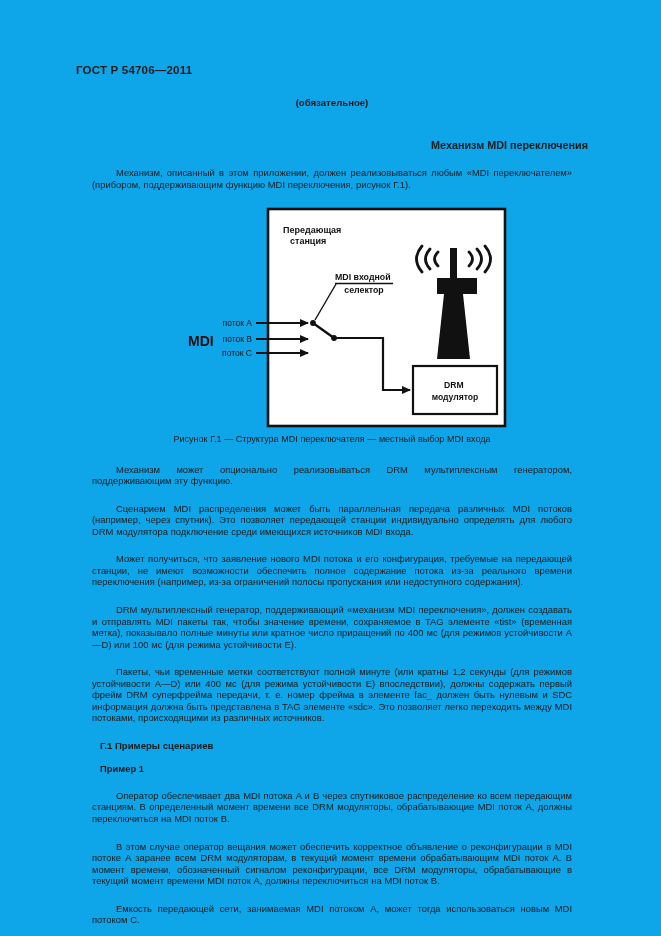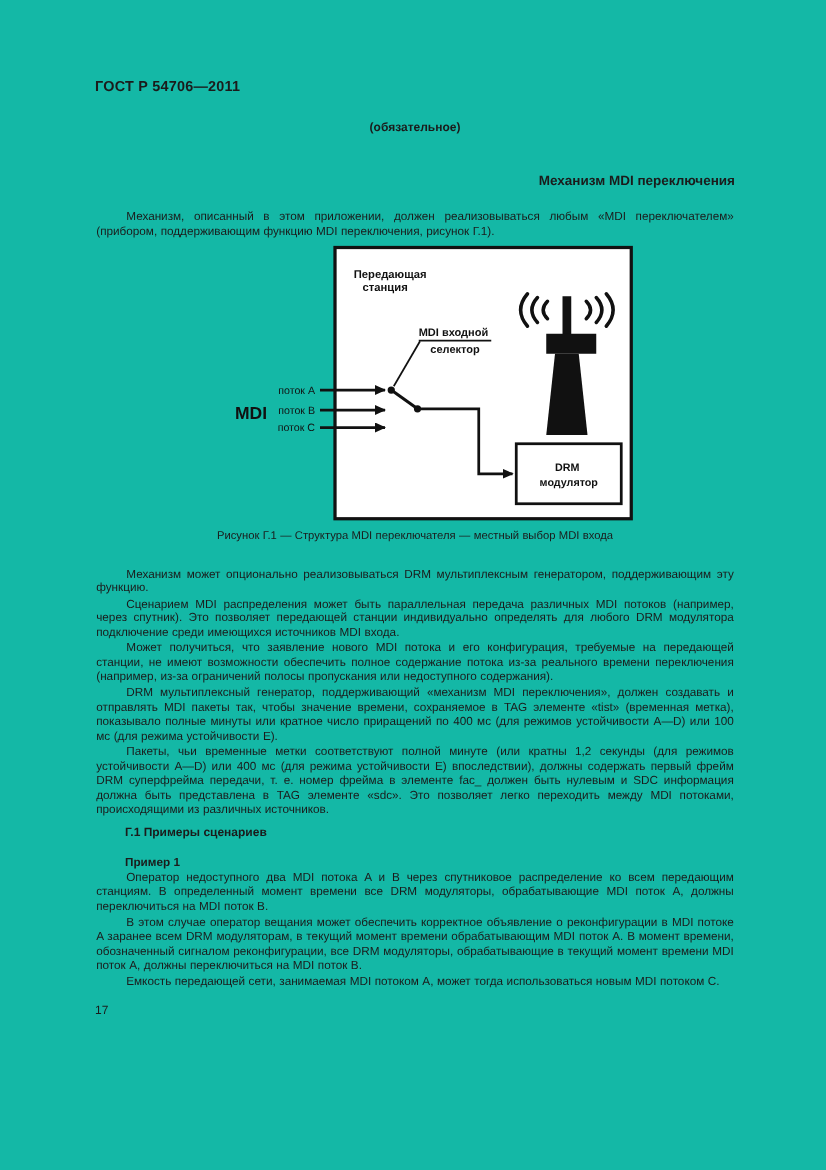--- a/index.html
+++ b/index.html
@@ -1,25 +1,25 @@
 <!DOCTYPE html>
 <html lang="ru"><head>
 <meta charset="utf-8">
 <style>
   html,body{margin:0;padding:0;background:#888;}
   .page{
-    width:661px;height:936px;background:#14b8a6;position:relative;
+    width:661px;height:936px;background:#0ea5e9;position:relative;
     font-family:"Liberation Sans", sans-serif;color:#1b1b1b;
     box-sizing:border-box;padding:64px 73px 0 76px;overflow:hidden;
   }
   .doc-header{font-size:11.5px;font-weight:bold;letter-spacing:.2px;}
   .annex-head{margin-top:21px;text-align:center;font-weight:bold;font-size:9.6px;line-height:12px;}
   .doc-title{margin:30px 0 16px 0;text-align:right;font-weight:bold;font-size:10.8px;}
   .body-p{
-    margin:1px;font-size:9.4px;line-height:11.55px;text-align:justify;
+    margin:16px;font-size:9.4px;line-height:11.55px;text-align:justify;
     text-indent:24px;word-spacing:.2px;
   }
   .figure{margin:5px 0 18px 0;}
   .figure svg{display:block;margin-left:84px;}
   .fig-caption{margin-top:2px;text-align:center;font-size:9px;text-indent:0;}
   .sec-heading{margin:8px 0 12px 0;font-size:9.6px;font-weight:bold;text-indent:24px;}
   .example-heading{margin:6px 0 1px 0;font-size:9.4px;font-weight:bold;text-indent:24px;}
   .page-number{margin-top:13px;font-size:9.6px;}
   svg text{font-family:"Liberation Sans", sans-serif;fill:#111;}
   .svg-bold{font-weight:bold;}
@@ -106,18 +106,18 @@
 
   <p class="body-p">Механизм может опционально реализовываться DRM мультиплексным генератором, поддерживающим эту функцию.</p>
   <p class="body-p">Сценарием MDI распределения может быть параллельная передача различных MDI потоков (например, через спутник). Это позволяет передающей станции индивидуально определять для любого DRM модулятора подключение среди имеющихся источников MDI входа.</p>
   <p class="body-p">Может получиться, что заявление нового MDI потока и его конфигурация, требуемые на передающей станции, не имеют возможности обеспечить полное содержание потока из-за реального времени переключения (например, из-за ограничений полосы пропускания или недоступного содержания).</p>
   <p class="body-p">DRM мультиплексный генератор, поддерживающий «механизм MDI переключения», должен создавать и отправлять MDI пакеты так, чтобы значение времени, сохраняемое в TAG элементе «tist» (временная метка), показывало полные минуты или кратное число приращений по 400 мс (для режимов устойчивости A—D) или 100 мс (для режима устойчивости E).</p>
   <p class="body-p">Пакеты, чьи временные метки соответствуют полной минуте (или кратны 1,2 секунды (для режимов устойчивости A—D) или 400 мс (для режима устойчивости E) впоследствии), должны содержать первый фрейм DRM суперфрейма передачи, т. е. номер фрейма в элементе fac_ должен быть нулевым и SDC информация должна быть представлена в TAG элементе «sdc». Это позволяет легко переходить между MDI потоками, происходящими из различных источников.</p>
 
   <div class="sec-heading">Г.1 Примеры сценариев</div>
   <div class="example-heading">Пример 1</div>
 
-  <p class="body-p">Оператор недоступного два MDI потока A и B через спутниковое распределение ко всем передающим станциям. В определенный момент времени все DRM модуляторы, обрабатывающие MDI поток A, должны переключиться на MDI поток B.</p>
+  <p class="body-p">Оператор обеспечивает два MDI потока A и B через спутниковое распределение ко всем передающим станциям. В определенный момент времени все DRM модуляторы, обрабатывающие MDI поток A, должны переключиться на MDI поток B.</p>
   <p class="body-p">В этом случае оператор вещания может обеспечить корректное объявление о реконфигурации в MDI потоке A заранее всем DRM модуляторам, в текущий момент времени обрабатывающим MDI поток A. В момент времени, обозначенный сигналом реконфигурации, все DRM модуляторы, обрабатывающие в текущий момент времени MDI поток A, должны переключиться на MDI поток B.</p>
   <p class="body-p">Емкость передающей сети, занимаемая MDI потоком A, может тогда использоваться новым MDI потоком C.</p>
 
   <div class="page-number">17</div>
 </div>
 
 </body></html>

